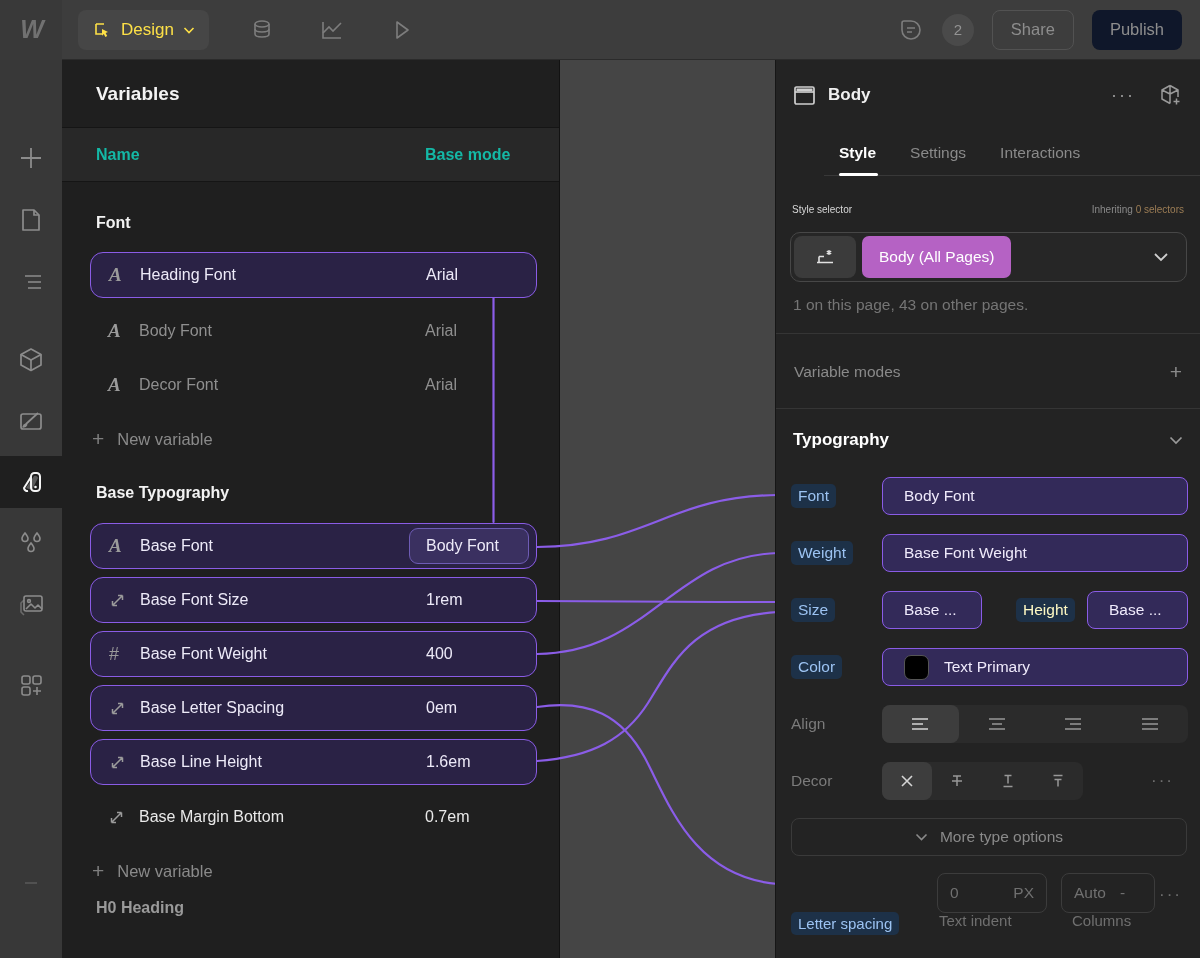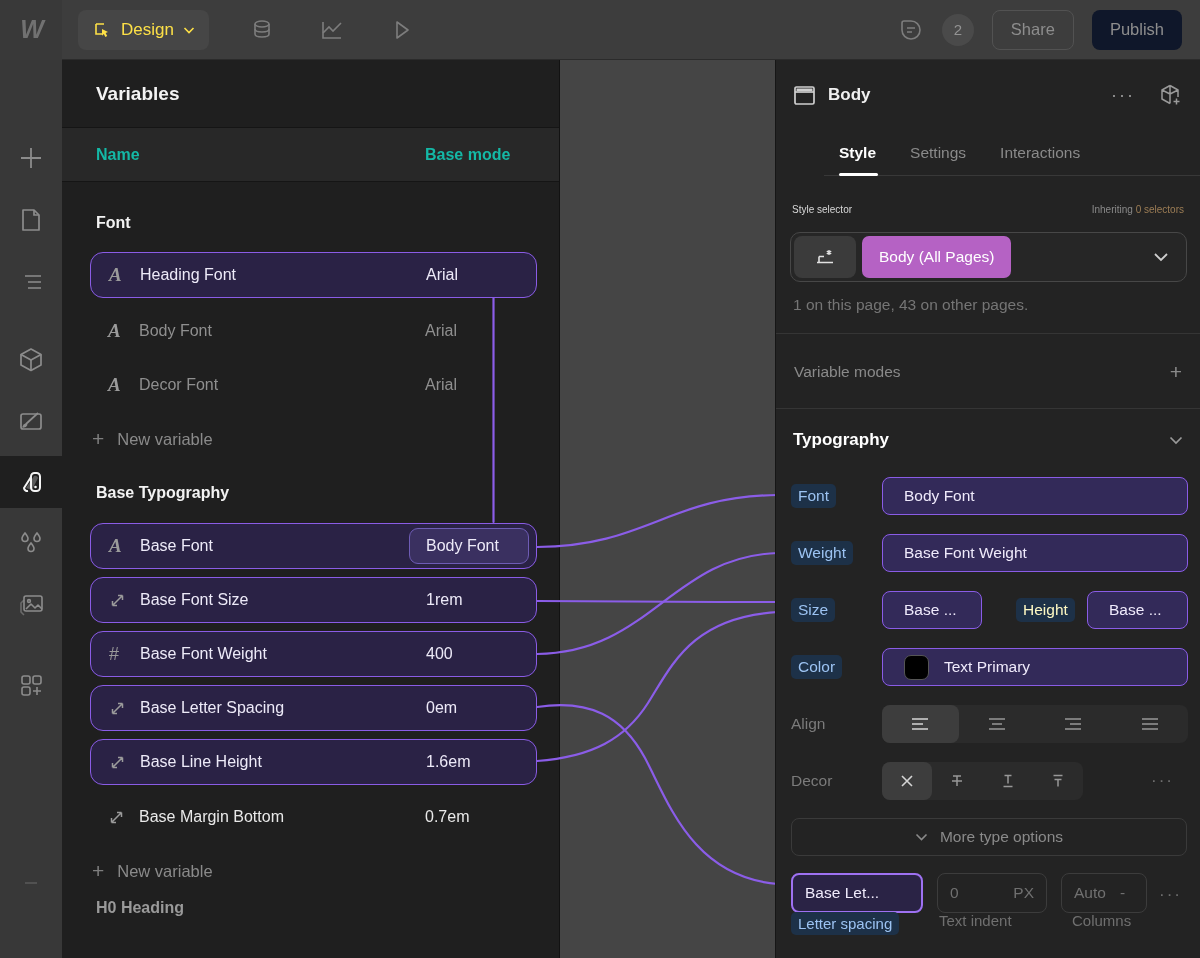--- a/index.html
+++ b/index.html
@@ -104,21 +104,21 @@
   .segctl { position:absolute; left:106px; height:38px; background:#2b2b2b; border-radius:8px; display:flex; }
   .segctl.align { width:306px; } .segctl.decor { width:201px; }
   .seg { flex:1; display:flex; align-items:center; justify-content:center; color:#989898; border-radius:8px; }
   .seg.sel { background:#3d3d3d; color:#d5d5d5; }
   .rowdots { position:absolute; color:#6f6f6f; font-size:17px; letter-spacing:2px; }
   .morebtn { position:absolute; top:758px; left:15px; width:396px; height:38px; border:1px solid #3a3a3a; border-radius:8px;
     display:flex; align-items:center; justify-content:center; gap:12px; color:#8a8a8a; font-size:15.5px; }
   .bfield { position:absolute; top:813px; height:40px; border-radius:8px; display:flex; align-items:center; font-size:15.5px; }
   .bfield.ls { left:15px; width:132px; border:2px solid #9e71f2; background:#2a2345; color:#efeafb; padding-left:12px; }
   .bfield.ti { left:161px; width:110px; border:1px solid #3c3c3c; color:#707070; padding:0 12px; justify-content:space-between; }
-  .bfield.co { left:285px; width:86px; border:1px solid #3c3c3c; color:#707070; padding:0 12px; gap:14px; }
+  .bfield.co { left:285px; width:94px; border:1px solid #3c3c3c; color:#707070; padding:0 12px; gap:14px; }
   .blab { position:absolute; top:852px; font-size:15px; }
   .blab.ls { left:15px; color:#9cc3f2; background:#1d3148; padding:3px 7px; border-radius:5px; }
   .blab.ti { left:163px; color:#6f6f6f; } .blab.co { left:296px; color:#6f6f6f; }
 </style>
 </head>
 <body>
 
 <div class="topbar">
   <div class="logo-cell">
     <span class="logo">W</span>
@@ -512,23 +512,20 @@
     <span class="rowdots" style="left:375px">···</span>
   </div>
 
   <div class="morebtn">
     <svg class="ic" width="13" height="8" viewBox="0 0 13 8" fill="none" stroke="currentColor" stroke-width="1.6">
         <path d="M1.5 1.5 L6.5 6.5 L11.5 1.5"></path>
       </svg>
     <span>More type options</span>
   </div>
 
-  <div class="bfield ls">
-    <span>Base Let...</span>
-  </div>
   <div class="bfield ti">
     <span>0</span>
     <span>PX</span>
   </div>
   <div class="bfield co">
     <span>Auto</span>
     <span>-</span>
   </div>
   <span class="rowdots" style="top:825px; left:383px; position:absolute">···</span>
 

